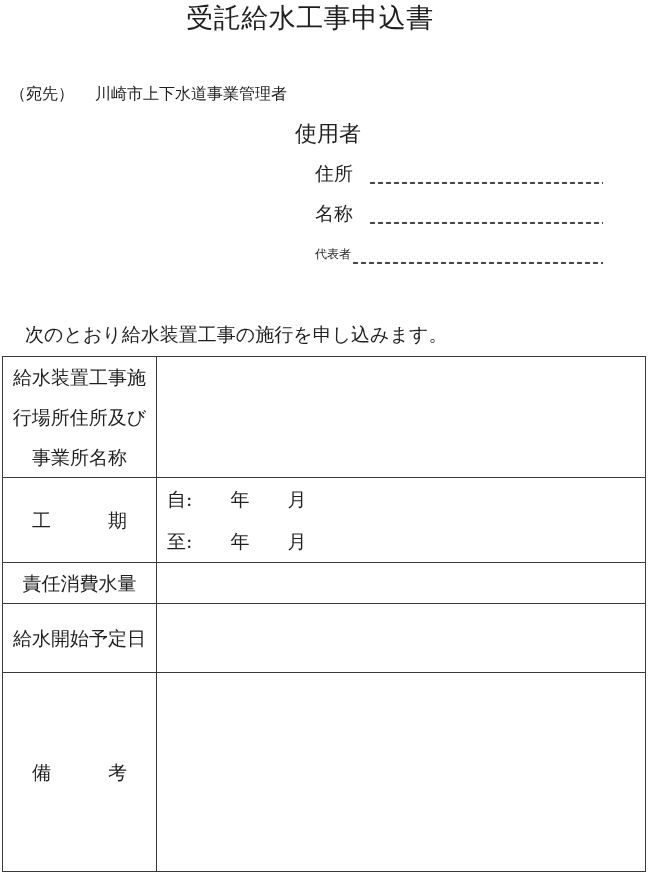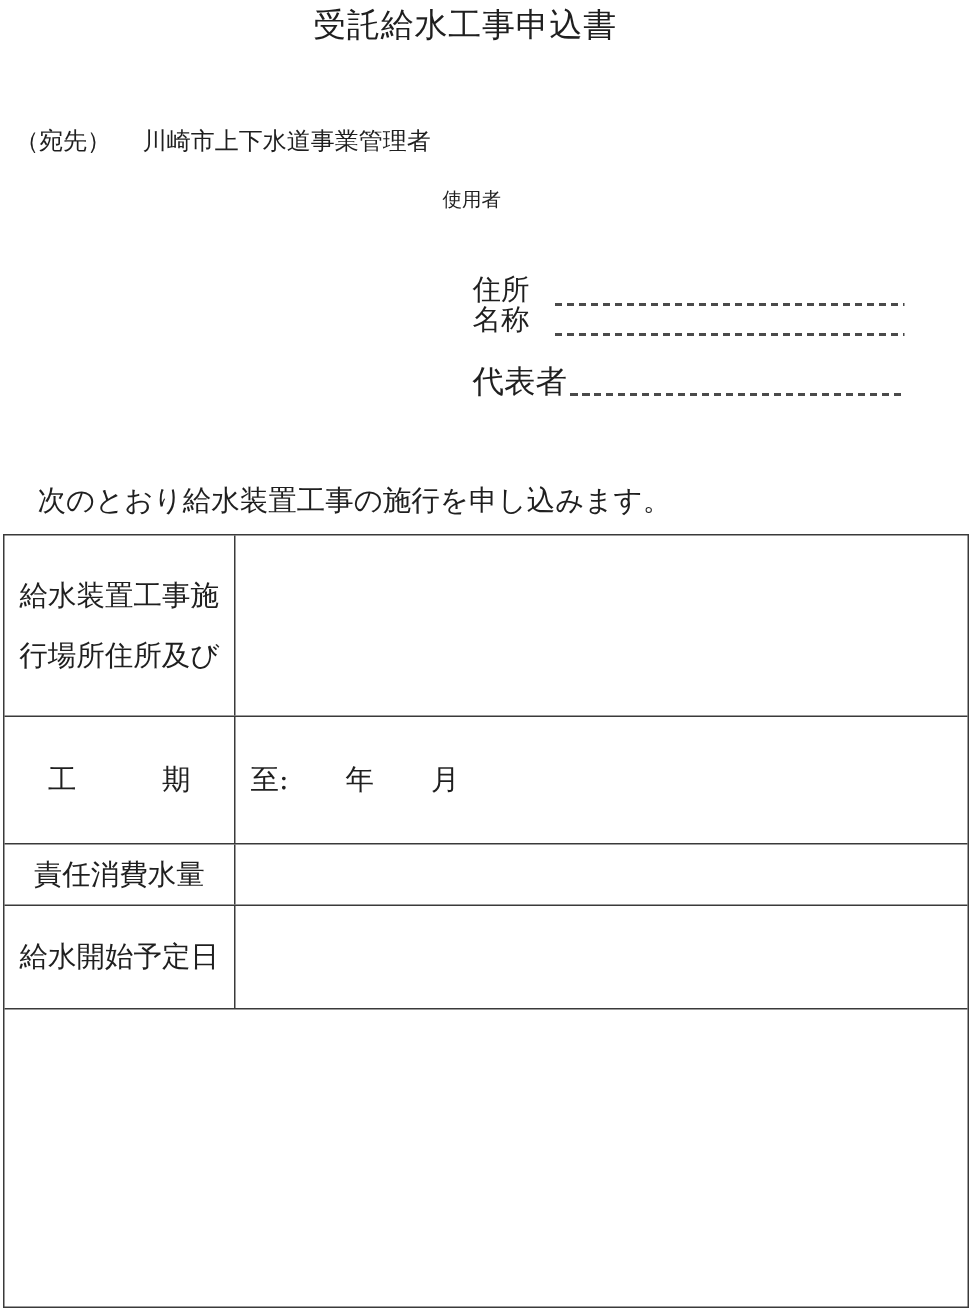--- a/index.html
+++ b/index.html
@@ -16,58 +16,58 @@
     color: #1f1f1f;
     -webkit-font-smoothing: antialiased;
   }
 
   .doc-title {
     position: absolute;
     top: 2px;
     left: 0;
     width: 620px;
     text-align: center;
-    font-size: 22px;
+    font-size: 27px;
     letter-spacing: 0.5px;
     line-height: 32px;
     white-space: pre;
   }
 
   .addressee {
     position: absolute;
     left: 10px;
     top: 83px;
     font-size: 16px;
     line-height: 22px;
     white-space: pre;
   }
 
   .user-heading {
     position: absolute;
     left: 295px;
     top: 123px;
-    font-size: 13px;
+    font-size: 22px;
     line-height: 22px;
   }
 
   .field-row {
     position: absolute;
     left: 315px;
     width: 288px;
     height: 24px;
     display: flex;
     align-items: flex-end;
     font-size: 19px;
     line-height: 24px;
   }
-  .field-row.r-address   { top: 161px; margin-top: 20px; }
+  .field-row.r-address   { top: 161px; }
   .field-row.r-name      { top: 201px; }
   .field-row.r-rep       { top: 241px; }
   .field-label { white-space: pre; flex: none; }
-  .field-row.r-rep .field-label { font-size: 21px; line-height: 22px; margin-top: 28px; }
+  .field-row.r-rep .field-label { font-size: 12px; line-height: 22px; margin-top: 28px; }
   .dash-line {
     flex: 1;
     height: 2px;
     margin-bottom: 1px;
     background: repeating-linear-gradient(90deg, #4a4a4a 0 5px, transparent 5px 8px);
   }
   .field-row.r-address .dash-line,
   .field-row.r-name .dash-line { margin-left: 17px; }
   .field-row.r-rep .dash-line  { margin-left: 2px; }
 
@@ -151,44 +151,49 @@
 </div>
 
 <div class="intro">次のとおり給水装置工事の施行を申し込みます。</div>
 
 <div class="form-table">
 
   <div class="t-row row-site">
     <div class="t-label">
       <span class="lbl-line">給水装置工事施</span>
       <span class="lbl-line">行場所住所及び</span>
+      <span class="lbl-line">事業所名称</span>
     </div>
     <div class="t-content"></div>
   </div>
 
   <div class="t-row row-period">
     <div class="t-label">
       <span class="lbl-single">工　　　期</span>
     </div>
     <div class="t-content">
+      <span class="val-line">自:　　年　　月</span>
       <span class="val-line">至:　　年　　月</span>
     </div>
   </div>
 
   <div class="t-row row-volume">
     <div class="t-label">
       <span class="lbl-single">責任消費水量</span>
     </div>
     <div class="t-content"></div>
   </div>
 
   <div class="t-row row-start">
     <div class="t-label">
       <span class="lbl-single">給水開始予定日</span>
     </div>
     <div class="t-content"></div>
   </div>
 
   <div class="t-row row-remarks">
+    <div class="t-label">
+      <span class="lbl-single">備　　　考</span>
+    </div>
     <div class="t-content"></div>
   </div>
 
 </div>
 
 </body></html>

